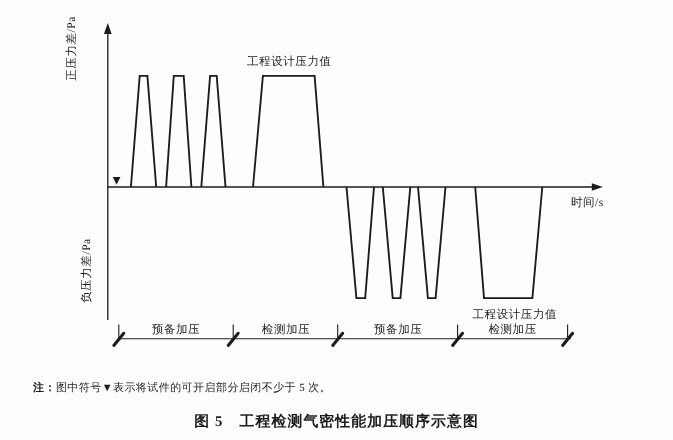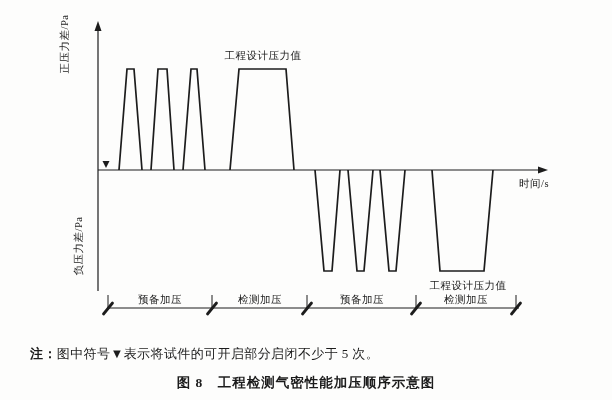--- a/index.html
+++ b/index.html
@@ -15,21 +15,21 @@
   svg { position: absolute; left: 0; top: 0; }
   .cjk {
     font-family: "Liberation Serif", serif;
     font-size: 10.5px;
     fill: #1c1c1c;
     letter-spacing: 0.5px;
   }
   .note {
     position: absolute;
     left: 30px; top: 345px;
-    font-size: 13px;
+    font-size: 10px;
     letter-spacing: 0.4px;
     white-space: nowrap;
   }
   .note .prefix { font-weight: bold; }
   .caption {
     position: absolute;
     left: 0; top: 374px;
     width: 612px;
     text-align: center;
     font-size: 13.5px;
@@ -86,14 +86,14 @@
         <text x="260" y="303" text-anchor="middle" class="cjk">检测加压</text>
         <text x="362" y="303" text-anchor="middle" class="cjk">预备加压</text>
         <text x="466" y="303" text-anchor="middle" class="cjk">检测加压</text>
       </g>
   </svg>
 
   <div class="note">
     <span class="prefix">注：</span><span>图中符号▼表示将试件的可开启部分启闭不少于 5 次。</span>
   </div>
 
-  <div class="caption">图 8　工程检测气密性能加压顺序示意图</div>
+  <div class="caption">图 5　工程检测气密性能加压顺序示意图</div>
 </div>
 
 </body></html>

